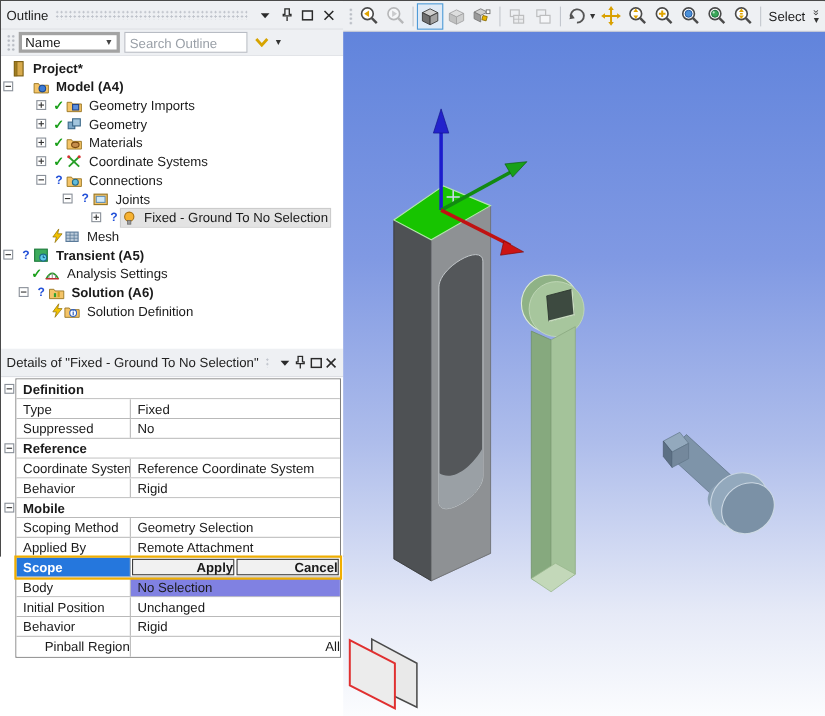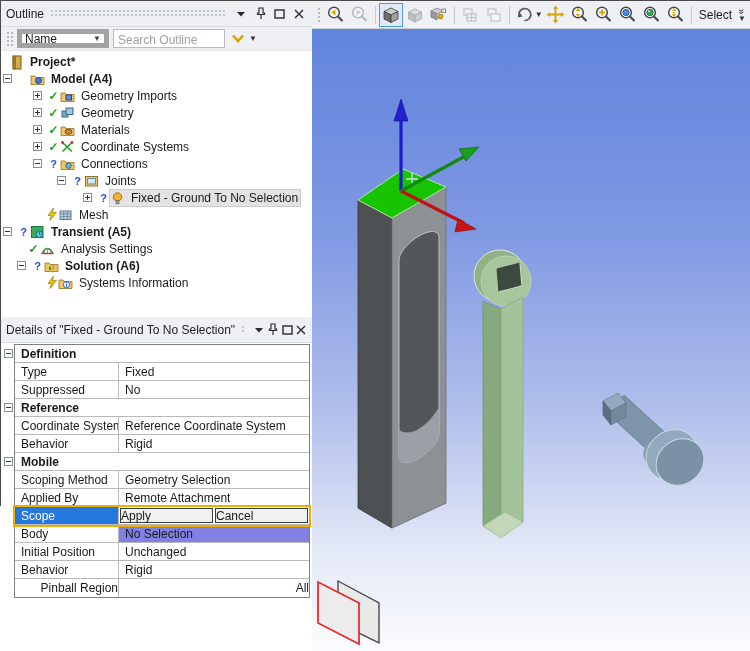--- a/index.html
+++ b/index.html
@@ -10,21 +10,21 @@
   
   .left-panel { position:absolute; left:0; top:0; width:311px; height:649px; display:flex; flex-direction:column; background:#fff; }
   .panel-titlebar { height:26px; background:#eef0f3; border-bottom:1px solid #d9dbe0; display:flex; align-items:center; padding:0 5px; flex:none; }
   .panel-title { white-space:nowrap; color:#222; }
   .dots-fill { flex:1; height:9px; margin:0 6px; background-image:radial-gradient(circle, #bfc3cb 0.9px, transparent 1.1px); background-size:4px 4px; min-width:4px; }
   .win-ic { width:17px; height:16px; display:flex; align-items:center; justify-content:center; margin-left:2px; cursor:default; }
   .win-ic svg { display:block; }
 
   .search-row { height:24px; background:#eef0f3; display:flex; align-items:center; padding:0 2px; flex:none; border-bottom:1px solid #e2e4e8; }
   .drag-dots { width:8px; height:16px; margin:0 3px; background-image:radial-gradient(circle,#b6bac2 1px, transparent 1.2px); background-size:4px 4px; }
-  .combo { width:92px; height:19px; background:#fff; border:5px solid #a3a3a3; display:flex; align-items:center; padding:0 3px; }
+  .combo { width:92px; height:19px; background:#fff; border:3px solid #a3a3a3; display:flex; align-items:center; padding:0 3px; }
   .combo-label { flex:1; }
   .combo-arr { font-size:8px; color:#444; }
   .search-box { width:112px; height:19px; background:#fff; border:1px solid #b8bcc4; margin-left:4px; display:flex; align-items:flex-end; padding:0 4px; }
   .search-box input { border:none; outline:none; width:100%; font-family:"Liberation Sans",sans-serif; font-size:12px; color:#222; background:transparent; }
   .search-box input::placeholder { color:#9aa0a8; }
   .gold-chev { margin-left:6px; }
   .mini-caret { font-size:8px; color:#333; margin-left:4px; }
 
   
   .tree { flex:none; height:266px; background:#fff; overflow:hidden; padding-top:2px; }
@@ -44,24 +44,24 @@
   
   .details-body { flex:1; background:#fff; position:relative; }
   .dtable { margin:1px 2px 0 13px; border:1px solid #808080; }
   .drow { display:flex; height:18px; border-bottom:1px solid #b9b9b9; position:relative; background:#fff; }
   .drow:last-child { border-bottom:none;text-align:right; }
   .dlabel { width:104px; flex:none; border-right:1px solid #b9b9b9; padding:2px 0 0 6px; overflow:hidden; white-space:nowrap; }
   .dvalue { flex:1; padding:2px 0 0 6px; overflow:hidden; white-space:nowrap; }
   .drow.group .dlabel { border-right:none; font-weight:bold; width:auto; }
   .grp-box { position:absolute; left:-11px; top:4px; width:9px; height:9px; border:1px solid #898f98; background:#fff; }
   .grp-box::before { content:""; position:absolute; left:1px; right:1px; top:3px; height:1px; background:#333; }
-  .drow.scope { outline:2px solid #f0ae00; z-index:3; }
+  .drow.scope { outline:2px solid #f0ae00; z-index:3;font-weight:bold; }
   .drow.scope .dlabel { background:#2577dd; color:#fff; }
   .btn-cell { flex:1; display:flex; padding:1px; gap:2px; }
-  .dbtn { flex:1; background:#f1f1f1; border:1px solid #3c3c3c; font-family:"Liberation Sans",sans-serif; font-size:12px; line-height:12px; text-align:left; padding-top:1px; cursor:default; }
+  .dbtn { flex:1; background:#f1f1f1; border:1px solid #3c3c3c; font-family:"Liberation Sans",sans-serif; font-size:12px; line-height:12px; text-align:right; padding-top:1px; cursor:default; }
   .dvalue.purple { background:#8081e2; }
 
   
   .top-toolbar { position:absolute; left:311px; top:0; width:438px; height:28px; background:#eef0f3; border-bottom:1px solid #c9cdd4; display:flex; align-items:center; padding:0 2px; }
   .tb-btn { width:24px; height:24px; display:flex; align-items:center; justify-content:center; flex:none; border:1px solid transparent; }
   .tb-btn.active { border:1px solid #4f9bd8; background:#dfeaf6; }
   .tb-btn.disabled { opacity:.42; }
   .tb-sep { width:1px; height:18px; background:#c3c7ce; margin:0 3px; flex:none; }
   .tb-caret { font-size:8px; color:#333; margin:0 1px 0 -2px; }
   .tb-select { margin:0 6px 0 4px; }
@@ -291,21 +291,21 @@
               <polygon points="6.5,0 1,7.5 4.2,7.5 3,12.5 9.5,4.5 5.5,4.5" fill="#f2c200" stroke="#8a6a00" stroke-width="0.6"></polygon>
             </svg></span>
         <span class="ticon">
             <svg width="15" height="14">
               <path d="M1,4 h4 l1,1.5 h8 v7 h-13 Z" fill="#f4c468" stroke="#96731f" stroke-width="0.8"></path>
               <circle cx="8.5" cy="8.6" r="3.1" fill="#ffffff" stroke="#3060c0"></circle>
               <rect x="8" y="7.6" width="1.1" height="3" fill="#3060c0"></rect>
               <rect x="8" y="6" width="1.1" height="1.1" fill="#3060c0"></rect>
             </svg>
           </span>
-        <span class="tlabel">Systems Information</span>
+        <span class="tlabel">Solution Definition</span>
       </div>
     </div>
 
     <div class="panel-titlebar">
       <span class="panel-title">Details of "Fixed - Ground To No Selection"</span>
       <span class="dots-fill"></span>
       <span class="win-ic">
           <svg width="9" height="6">
             <polygon points="0,1 8,1 4,5.5" fill="#2a2a2a"></polygon>
           </svg>

